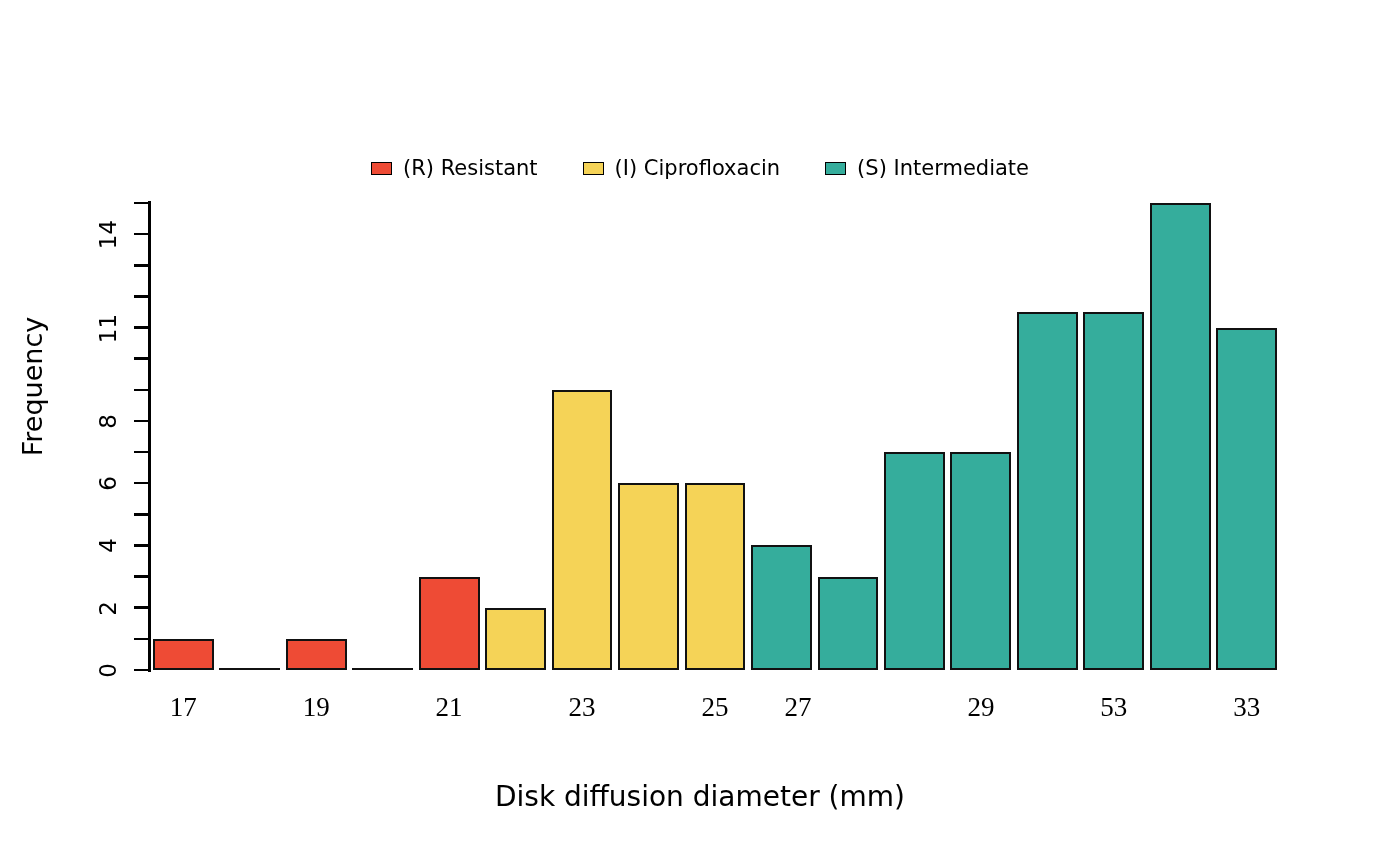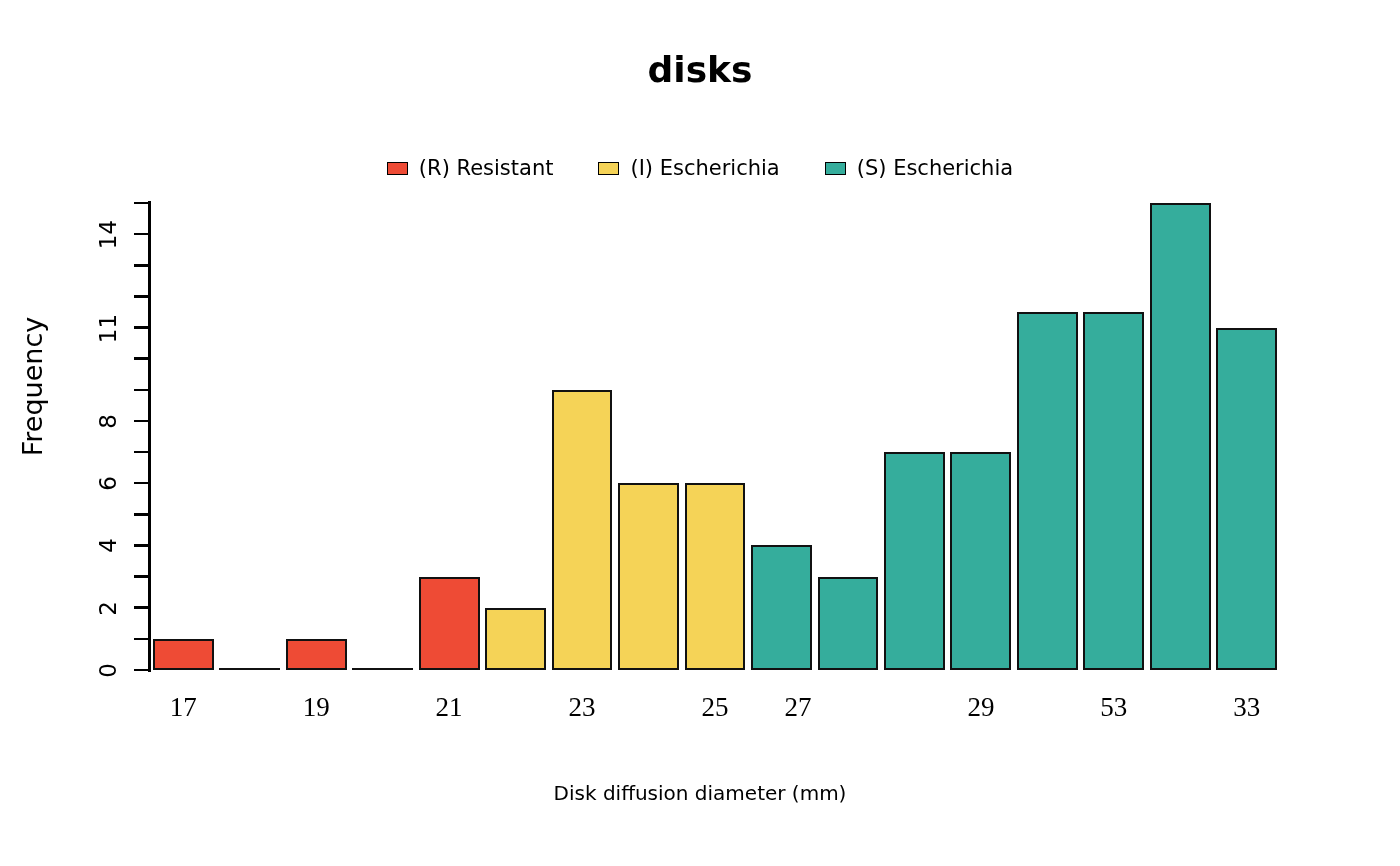--- a/index.html
+++ b/index.html
@@ -153,45 +153,44 @@
     font-size: 27px;
     line-height: 1;
     font-family: Liberation Serif, serif;
   }
   #xlabel {
     position: absolute;
     left: 0;
     top: 783px;
     width: 1400px;
     text-align: center;
-    font-size: 20px;
+    font-size: 28px;
     line-height: 1;
     white-space: nowrap;
   }
 </style>
 </head>
 <body>
 
 <div id="figure">
 
-  <div id="title">disks</div>
 
 
   <div id="legend">
     <div class="legend-item">
       <span class="legend-swatch" style="background: rgb(238, 75, 53);"></span>
       <span class="legend-label">(R) Resistant</span>
     </div>
     <div class="legend-item">
       <span class="legend-swatch" style="background: rgb(245, 211, 87);"></span>
-      <span class="legend-label">(I) Escherichia</span>
+      <span class="legend-label">(I) Ciprofloxacin</span>
     </div>
     <div class="legend-item">
       <span class="legend-swatch" style="background: rgb(53, 173, 156);"></span>
-      <span class="legend-label">(S) Escherichia</span>
+      <span class="legend-label">(S) Intermediate</span>
     </div>
   </div>
 
   <div id="yaxis-line"></div>
   <div id="yticks">
       <div class="ytick" style="top: 668.7px;"></div>
       <div class="ytick" style="top: 637.567px;"></div>
       <div class="ytick" style="top: 606.433px;"></div>
       <div class="ytick" style="top: 575.3px;"></div>
       <div class="ytick" style="top: 544.167px;"></div>

